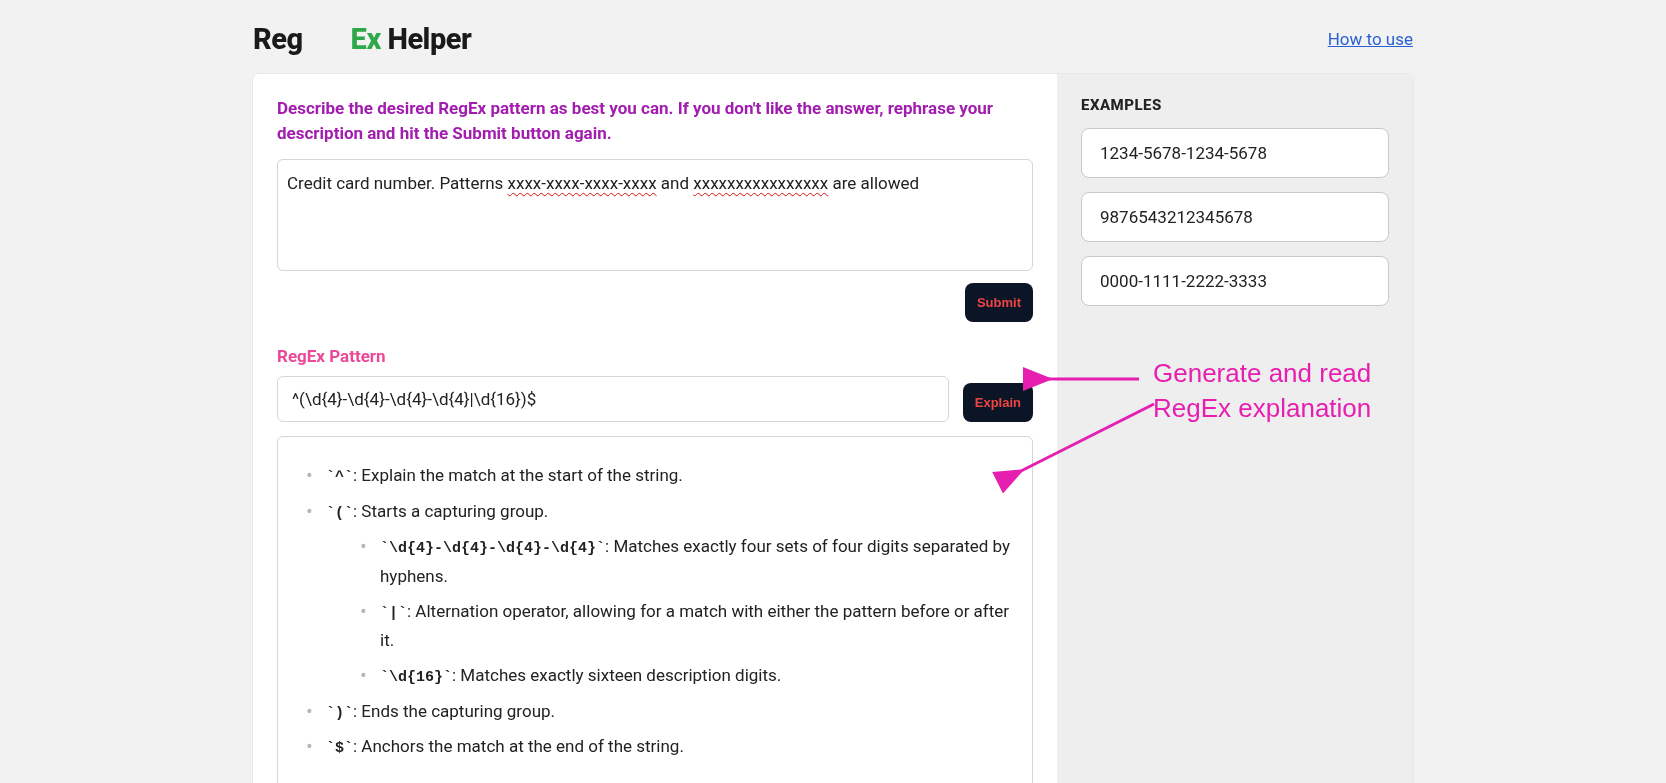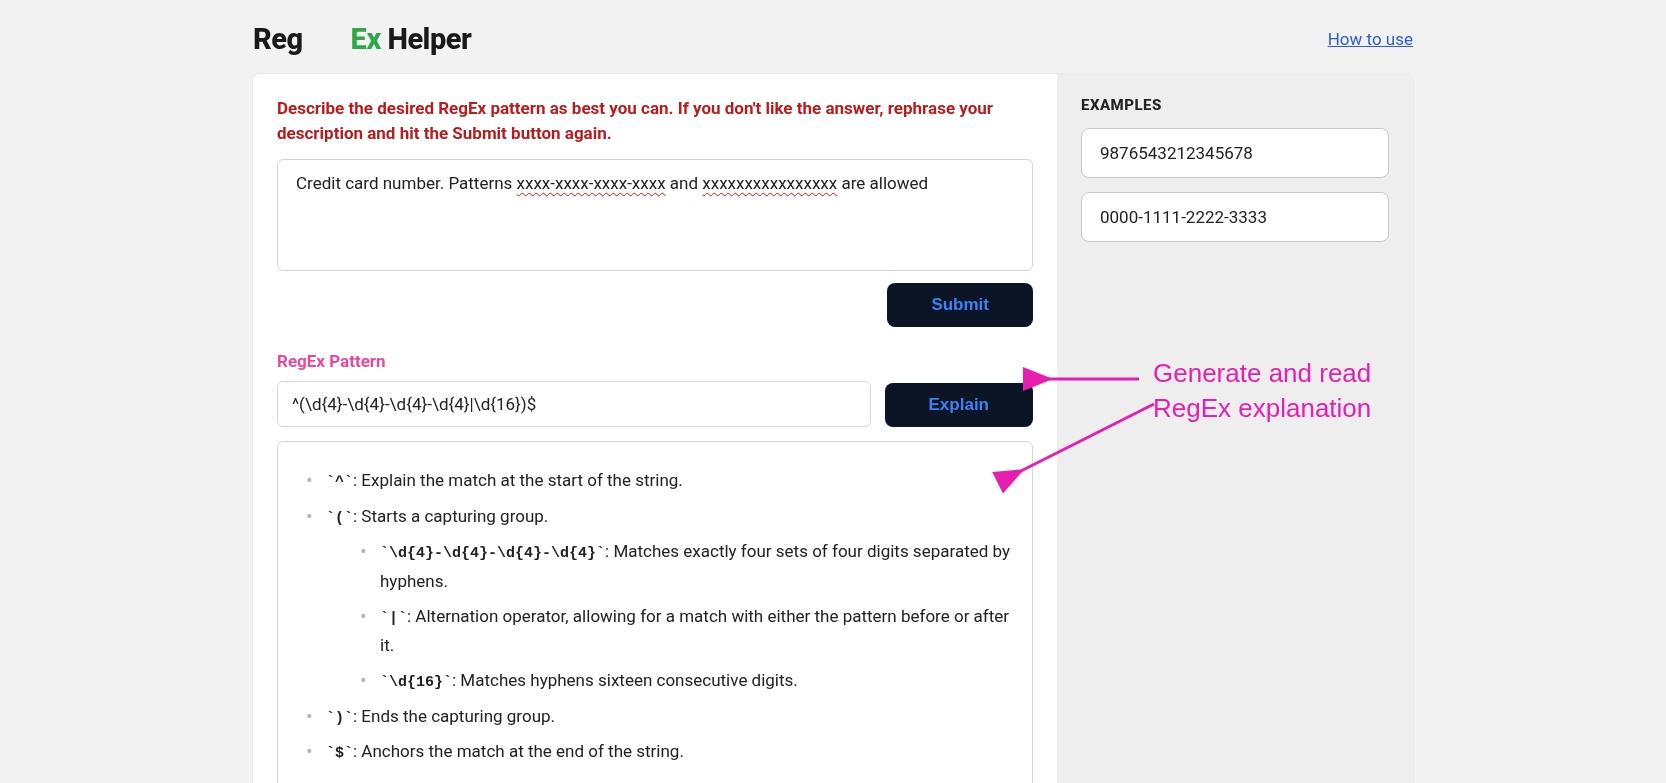--- a/index.html
+++ b/index.html
@@ -54,46 +54,46 @@
     padding: 22px 24px;
     border-top-right-radius: 6px;
     border-bottom-right-radius: 6px;
     position: relative;
   }
   .instruction {
     font-size: 17px;
     font-weight: 700;
     line-height: 1.45;
     margin-bottom: 14px;
-    color: #b91c1c;
+    color: #a21caf;
   }
   .desc-area {
     width: 100%;
     min-height: 112px;
     border: 1px solid #d6d6d6;
     border-radius: 6px;
-    padding: 12px 18px;
+    padding: 12px 9px;
     font-size: 17px;
     font-family: inherit;
     resize: vertical;
     line-height: 1.4;
     color: #222;
   }
   .submit-row {
     display: flex;
     justify-content: flex-end;
     margin-top: 12px;
   }
   .btn {
     background: #0c1526;
-    color: #3b82f6;
+    color: #ef4444;
     border: none;
     border-radius: 8px;
-    padding: 12px 44px;
-    font-size: 17px;
+    padding: 12px 12px;
+    font-size: 13px;
     font-weight: 600;
     cursor: pointer;
   }
   .section-label {
     font-size: 17px;
     font-weight: 700;
     margin-top: 24px;
     margin-bottom: 10px;
     color: #ec4899;
   }
@@ -217,34 +217,35 @@
         <button class="btn">Explain</button>
       </div>
 
       <div class="explain-box">
         <ul>
           <li><code>`^`</code><span>: Explain the match at the start of the string.</span></li>
           <li><code>`(`</code><span>: Starts a capturing group.</span>
             <ul>
               <li><code>`\d{4}-\d{4}-\d{4}-\d{4}`</code><span>: Matches exactly four sets of four digits separated by hyphens.</span></li>
               <li><code>`|`</code><span>: Alternation operator, allowing for a match with either the pattern before or after it.</span></li>
-              <li><code>`\d{16}`</code><span>: Matches hyphens sixteen consecutive digits.</span></li>
+              <li><code>`\d{16}`</code><span>: Matches exactly sixteen description digits.</span></li>
             </ul>
           </li>
           <li><code>`)`</code><span>: Ends the capturing group.</span></li>
           <li><code>`$`</code><span>: Anchors the match at the end of the string.</span></li>
         </ul>
         <div class="explain-summary">
           
         </div>
       </div>
     </div>
 
     <div class="sidebar">
       <div class="examples-title">EXAMPLES</div>
+      <div class="example-item">1234-5678-1234-5678</div>
       <div class="example-item">9876543212345678</div>
       <div class="example-item">0000-1111-2222-3333</div>
 
       <svg class="annot-svg" style="left:-18px; top:290px; width:110px; height:30px;">
         <defs>
           <marker id="arrowhead1" markerWidth="10" markerHeight="8" refX="2" refY="4" orient="auto">
             <polygon points="10 0, 0 4, 10 8" fill="#e61fb1"></polygon>
           </marker>
         </defs>
         <line x1="100" y1="15" x2="8" y2="15" stroke="#e61fb1" stroke-width="3" marker-end="url(#arrowhead1)"></line>

